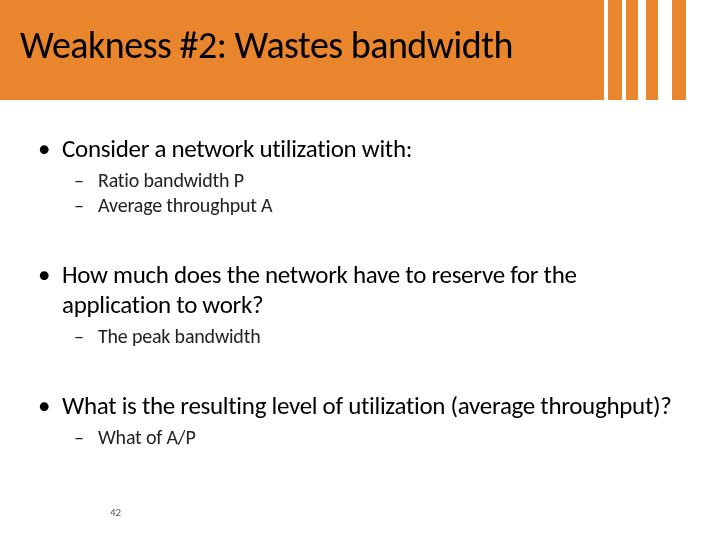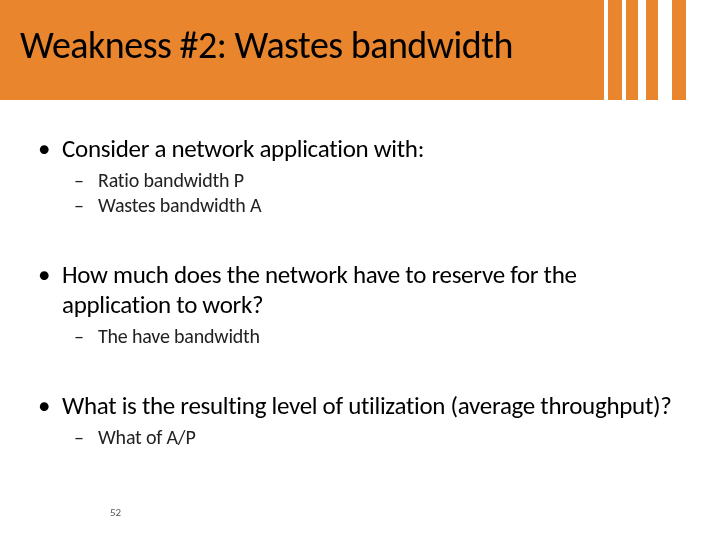--- a/index.html
+++ b/index.html
@@ -83,51 +83,51 @@
       <div class="stripe w" style="right:48px;width:14px"></div>
       <div class="stripe w" style="right:0;width:34px"></div>
     </div>
   </div>
 
   <div class="body">
 
     <div class="group">
       <div class="bullet1">
         <div class="dot">•</div>
-        <div class="txt">Consider a network application with:</div>
+        <div class="txt">Consider a network utilization with:</div>
       </div>
       <div class="bullet2">
         <div class="dash">–</div>
         <div class="txt">Ratio bandwidth P</div>
       </div>
       <div class="bullet2">
         <div class="dash">–</div>
-        <div class="txt">Wastes bandwidth A</div>
+        <div class="txt">Average throughput A</div>
       </div>
     </div>
 
     <div class="group">
       <div class="bullet1">
         <div class="dot">•</div>
         <div class="txt">How much does the network have to reserve for the application to work?</div>
       </div>
       <div class="bullet2">
         <div class="dash">–</div>
-        <div class="txt">The have bandwidth</div>
+        <div class="txt">The peak bandwidth</div>
       </div>
     </div>
 
     <div class="group" style="margin-bottom:0">
       <div class="bullet1">
         <div class="dot">•</div>
         <div class="txt">What is the resulting level of utilization (average throughput)?</div>
       </div>
       <div class="bullet2">
         <div class="dash">–</div>
         <div class="txt">What of A/P</div>
       </div>
     </div>
 
   </div>
 
-  <div class="pageno">52</div>
+  <div class="pageno">42</div>
 
 </div>
 
 </body></html>

